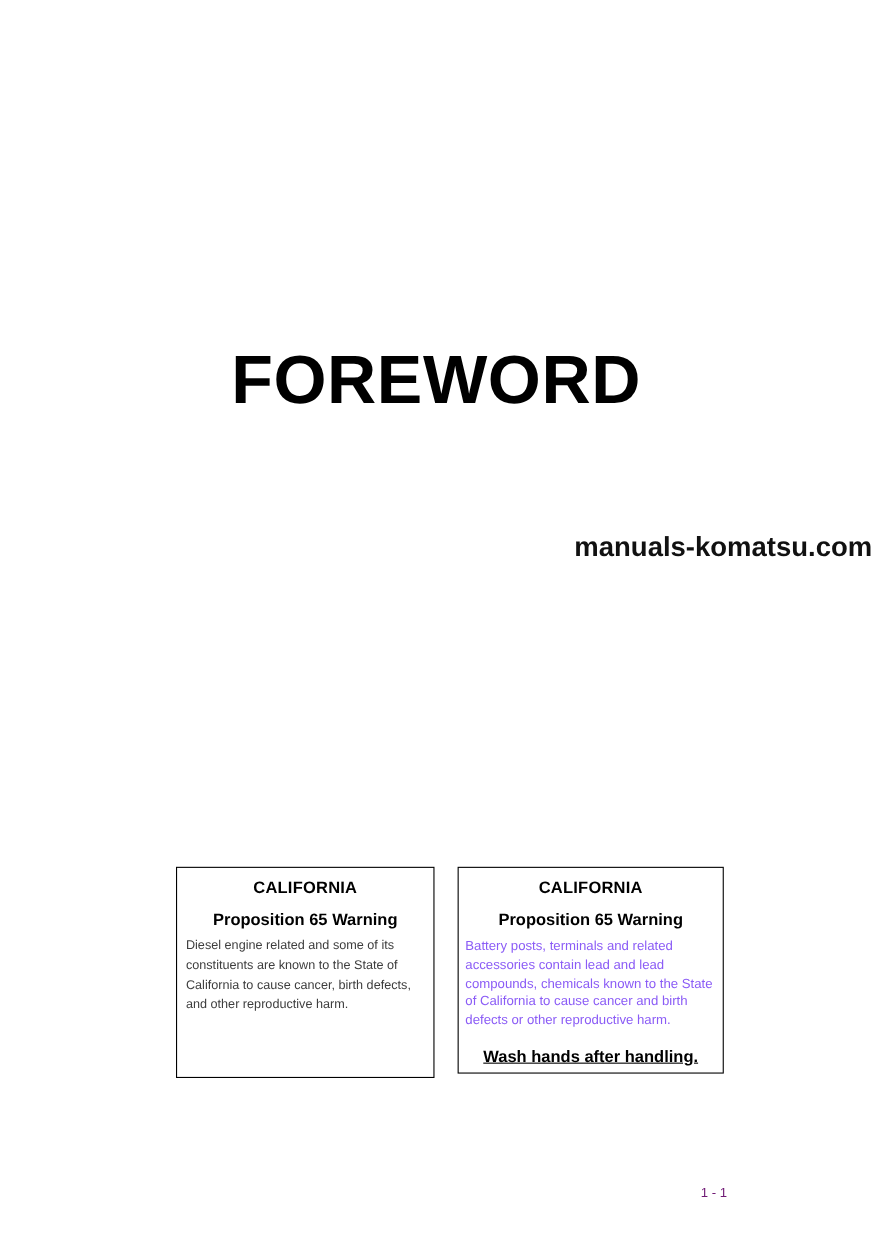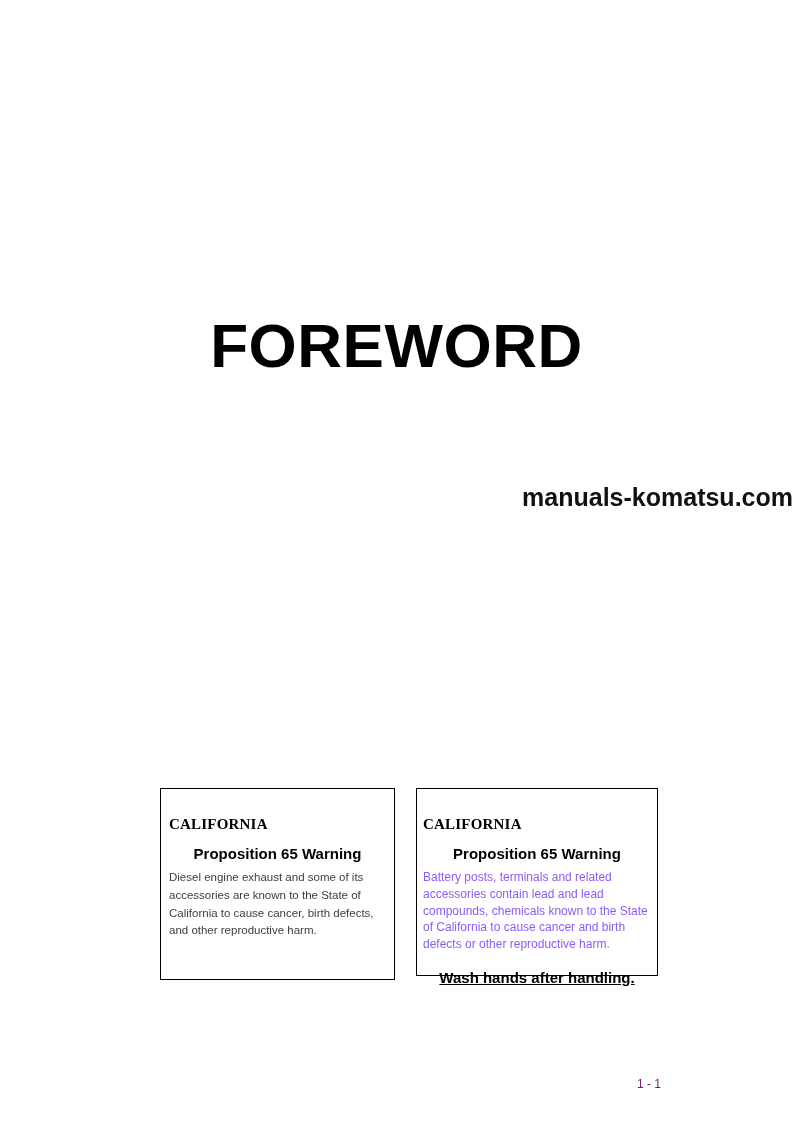--- a/index.html
+++ b/index.html
@@ -76,26 +76,26 @@
 
   .warning-box.right {
     left: 256px;
     top: 0px;
     width: 242px;
     height: 188px;
     padding: 10px 6px 6px 6px;
   }
 
   .warn-head {
-    text-align: left;
+    text-align: center;
     font-weight: bold;
     font-size: 15px;
     letter-spacing: 0.2px;
-    margin: 17px 0 10px 0;
-    font-family: Liberation Serif, serif;
+    margin: 0 0 10px 0;
+    font-family: Liberation Sans, sans-serif;
   }
 
   .warn-sub {
     text-align: center;
     font-weight: bold;
     font-size: 15px;
     margin: 12px 0 7px 0;
     font-family: "Liberation Sans", sans-serif;
   }
 
@@ -143,21 +143,21 @@
 
   <div class="page-title">FOREWORD</div>
 
   <div class="site-url">manuals-komatsu.com</div>
 
   <div class="warning-area">
 
     <div class="warning-box left">
       <div class="warn-head">CALIFORNIA</div>
       <div class="warn-sub">Proposition 65 Warning</div>
-      <div class="warn-body">Diesel engine exhaust and some of its accessories are known to the State of California to cause cancer, birth defects, and other reproductive harm.</div>
+      <div class="warn-body">Diesel engine related and some of its constituents are known to the State of California to cause cancer, birth defects, and other reproductive harm.</div>
     </div>
 
     <div class="warning-box right">
       <div class="warn-head">CALIFORNIA</div>
       <div class="warn-sub">Proposition 65 Warning</div>
       <div class="warn-body">Battery posts, terminals and related accessories contain lead and lead compounds, chemicals known to the State of California to cause cancer and birth defects or other reproductive harm.</div>
       <div class="warn-foot">Wash hands after handling.</div>
     </div>
 
   </div>

